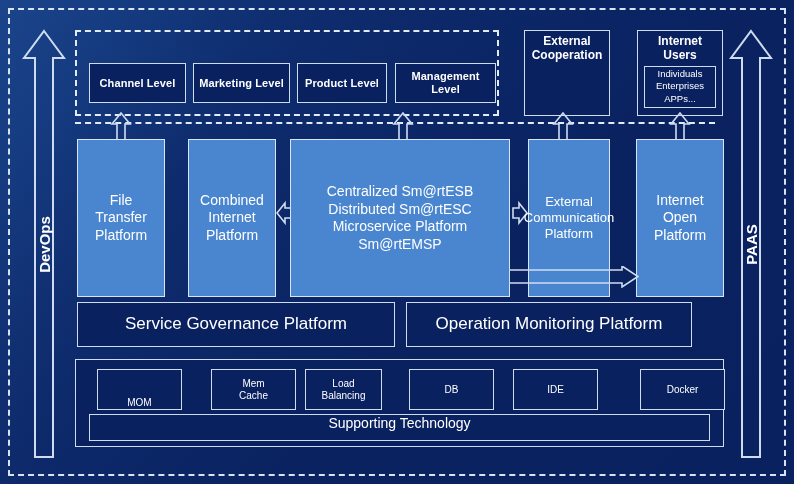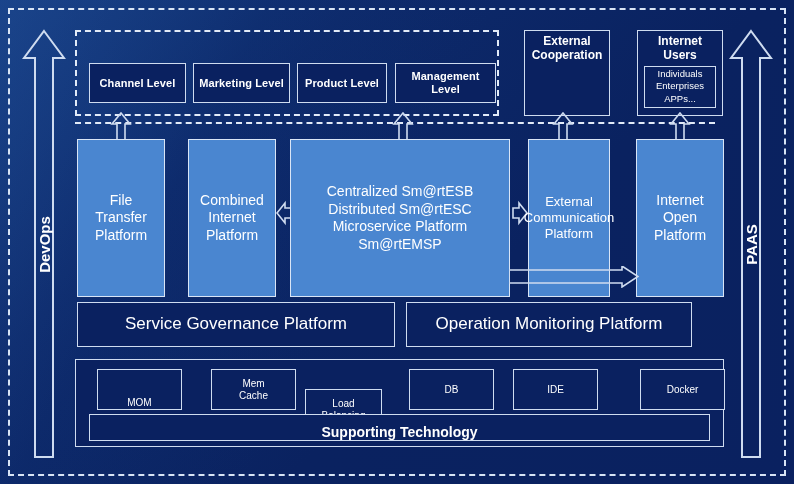--- a/index.html
+++ b/index.html
@@ -98,22 +98,22 @@
   .sup-frame {
     left: 75px; top: 359px; width: 649px; height: 88px;
     border: 1.5px solid #cfdcf0;
     background: #0a2160;
   }
   .tech-box { top: 369px; height: 41px; font-size: 10px; }
   .sup-bar {
     left: 89px; top: 414px; width: 621px; height: 27px;
     border: 1.5px solid #cfdcf0;
     background: #0a2160;
-    display: flex; align-items: flex-end; justify-content: center;
-    font-size: 14px; font-weight: bold;
+    display: flex; align-items: flex-start; justify-content: center;
+    font-size: 14px; font-weight: normal;
   }
 
   
   .side-arrow { top: 28px; width: 44px; height: 432px; }
   .side-arrow svg { display: block; }
   .side-label {
     position: absolute;
     left: 0; top: 0; width: 44px; height: 432px;
     display: flex; align-items: center; justify-content: center;
     pointer-events: none;
@@ -284,21 +284,21 @@
     <span>
       <span>MOM</span>
     </span>
   </div>
   <div class="abs nbox tech-box" style="left:211px;width:85px;">
     <span>
       <span>Mem</span><br>
       <span>Cache</span>
     </span>
   </div>
-  <div class="abs nbox tech-box" style="left:305px;width:77px;margin-top:20px;">
+  <div class="abs nbox tech-box" style="left:305px;width:77px;">
     <span>
       <span>Load</span><br>
       <span>Balancing</span>
     </span>
   </div>
   <div class="abs nbox tech-box" style="left:409px;width:85px;">
     <span>
       <span>DB</span>
     </span>
   </div>

